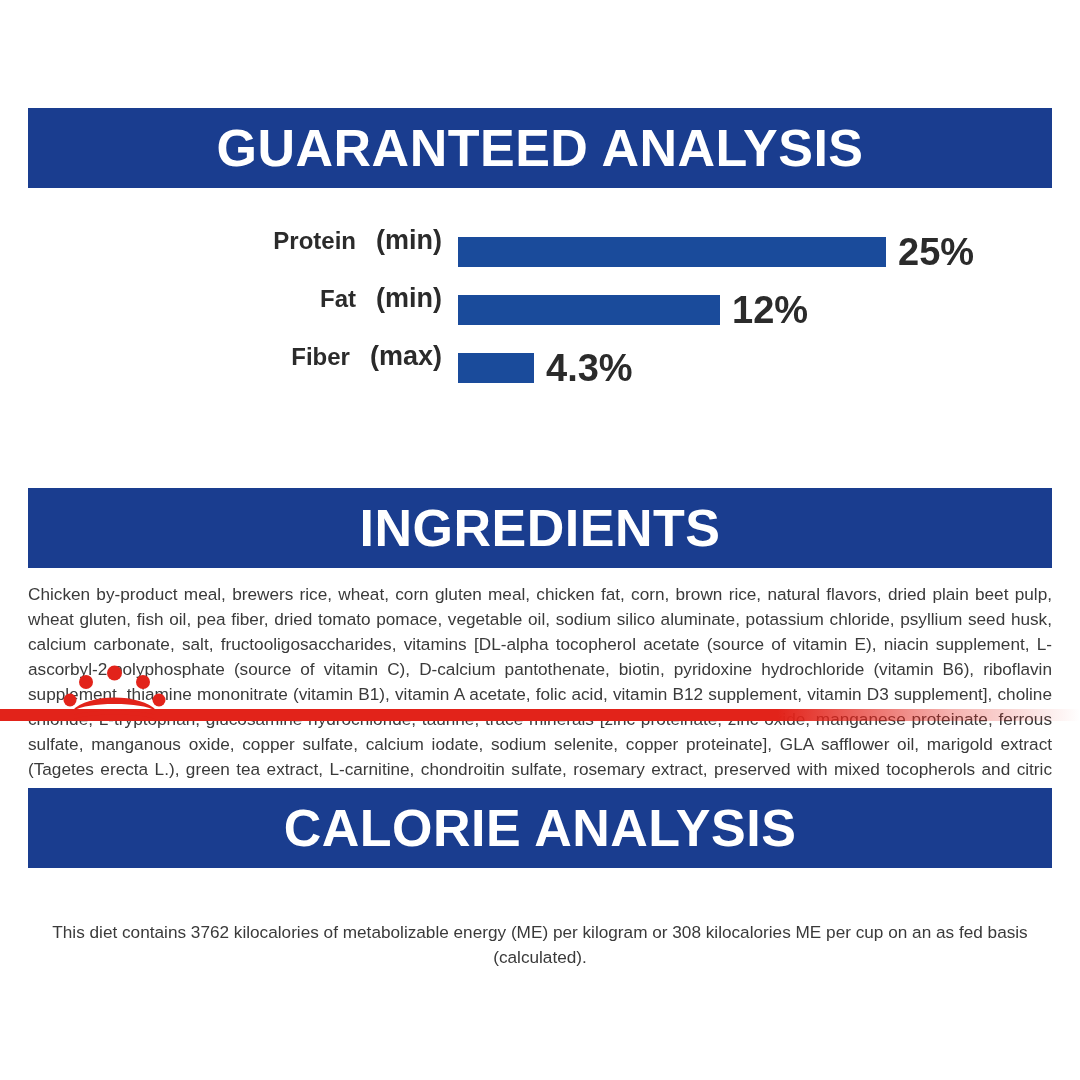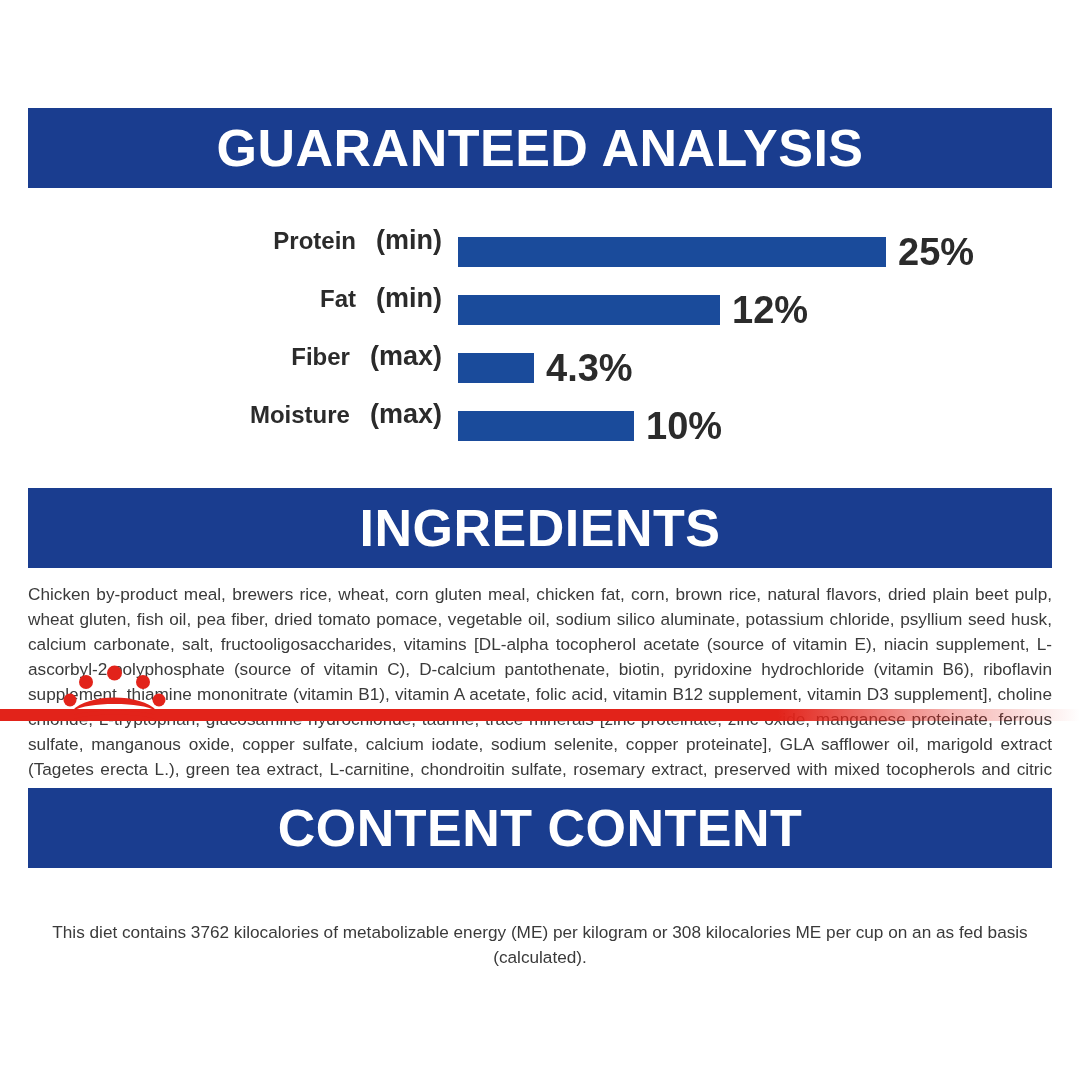--- a/index.html
+++ b/index.html
@@ -167,39 +167,30 @@
     <div class="ga-row">
       <div class="ga-label">
         <span class="ga-name">Fiber</span><span class="ga-qual">(max)</span>
       </div>
       <div class="ga-barwrap">
         <div class="ga-bar" style="width:76px;"></div>
         <div class="ga-value">4.3%</div>
       </div>
     </div>
 
-    <div class="ga-row">
-      <div class="ga-label">
-        <span class="ga-name">Moisture</span><span class="ga-qual">(max)</span>
-      </div>
-      <div class="ga-barwrap">
-        <div class="ga-bar" style="width:176px;"></div>
-        <div class="ga-value">10%</div>
-      </div>
-    </div>
 
   </div>
 
   <div class="section-bar" id="bar-ingredients">
     <span>INGREDIENTS</span>
   </div>
   <div class="body-text" id="ingredients-text">Chicken by-product meal, brewers rice, wheat, corn gluten meal, chicken fat, corn, brown rice, natural flavors, dried plain beet pulp, wheat gluten, fish oil, pea fiber, dried tomato pomace, vegetable oil, sodium silico aluminate, potassium chloride, psyllium seed husk, calcium carbonate, salt, fructooligosaccharides, vitamins [DL-alpha tocopherol acetate (source of vitamin E), niacin supplement, L-ascorbyl-2-polyphosphate (source of vitamin C), D-calcium pantothenate, biotin, pyridoxine hydrochloride (vitamin B6), riboflavin supplement, thiamine mononitrate (vitamin B1), vitamin A acetate, folic acid, vitamin B12 supplement, vitamin D3 supplement], choline chloride, L-tryptophan, glucosamine hydrochloride, taurine, trace minerals [zinc proteinate, zinc oxide, manganese proteinate, ferrous sulfate, manganous oxide, copper sulfate, calcium iodate, sodium selenite, copper proteinate], GLA safflower oil, marigold extract (Tagetes erecta L.), green tea extract, L-carnitine, chondroitin sulfate, rosemary extract, preserved with mixed tocopherols and citric acid.</div>
 
   <div class="section-bar" id="bar-calorie">
-    <span>CONTENT CONTENT</span>
+    <span>CALORIE ANALYSIS</span>
   </div>
   <div class="body-text" id="calorie-text">This diet contains 3762 kilocalories of metabolizable energy (ME) per kilogram or 308 kilocalories ME per cup on an as fed basis (calculated).</div>
 
   <div class="footer">
     <div class="footer-stripe"></div>
     <svg class="footer-logo" viewBox="0 0 105 74" aria-hidden="true">
       <g fill="#e2231a">
         <circle cx="52.5" cy="8" r="7.5"></circle>
         <circle cx="24" cy="17" r="7"></circle>
         <circle cx="81" cy="17" r="7"></circle>

